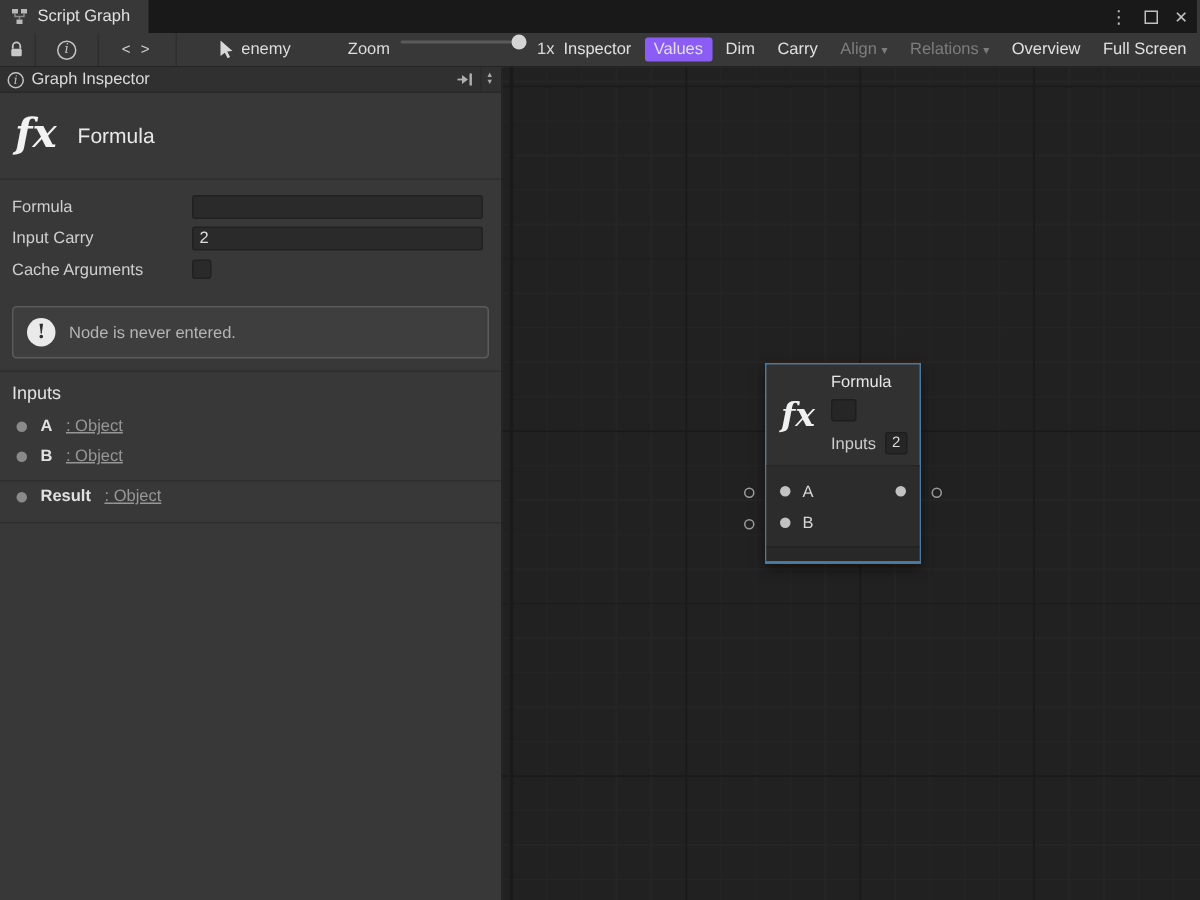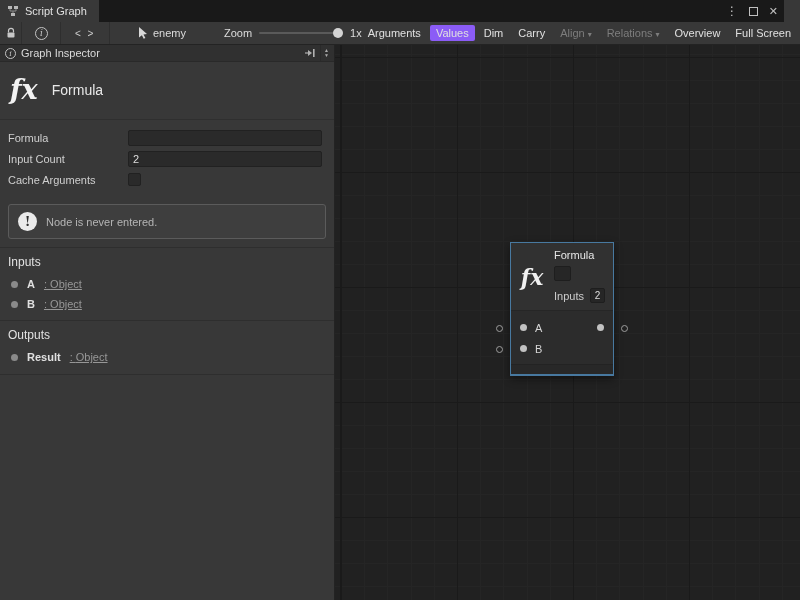--- a/index.html
+++ b/index.html
@@ -4,21 +4,21 @@
 <style>
   * { box-sizing: border-box; margin: 0; padding: 0; }
   html,body { width:800px; height:600px; overflow:hidden; }
   body {
     font-family:"Liberation Sans", sans-serif;
     background:#383838; color:#ddd; position:relative;
     -webkit-font-smoothing:antialiased;
   }
 
   
-  .tabbar { position:absolute; left:0; top:0; right:16px; height:22px; background:#191919; }
+  .tabbar { position:absolute; left:0; top:0; right:2px; height:22px; background:#191919; }
   .tab {
     position:absolute; left:0; top:0; height:22px; background:#383838;
     display:flex; align-items:center; gap:6px; padding:0 12px 0 7px;
     font-size:11px; color:#e0e0e0;
   }
   .win-controls { position:absolute; right:6px; top:0; height:22px; display:flex; align-items:center; gap:11px; color:#c0c0c0; }
   .kebab { font-size:12px; }
   .maxbox { width:9px; height:9px; border:1px solid #c0c0c0; display:inline-block; }
   .closex { font-size:11px; }
 
@@ -31,21 +31,21 @@
   .seg { height:100%; display:flex; align-items:center; justify-content:center; border-right:1px solid #2e2e2e; }
   .seg.lock { width:24px; }
   .seg.info { width:42px; }
   .seg.code { width:52px; font-size:10px; letter-spacing:2px; color:#cfcfcf; }
   .info-circle {
     width:13px; height:13px; border:1px solid #c4c4c4; border-radius:50%;
     font-size:9px; color:#c4c4c4; display:flex; align-items:center; justify-content:center;
     font-family:"DejaVu Serif", serif; font-style:italic;
   }
   .target { display:flex; align-items:flex-start; gap:5px; margin-left:28px; }
-  .zoom-wrap { display:flex; align-items:center; margin-left:38px; gap:7px; }
+  .zoom-wrap { display:flex; align-items:flex-start; margin-left:38px; gap:7px; }
   .zoom-track { width:84px; height:2px; background:#5a5a5a; position:relative; border-radius:1px; }
   .zoom-handle { position:absolute; right:0px; top:-4px; width:10px; height:10px; border-radius:50%; background:#d4d4d4; }
   .tb-buttons { margin-left:auto; display:flex; align-items:center; gap:3px; padding-right:3px; }
   .tb-btn { padding:2px 6px; border-radius:2px; color:#e0e0e0; white-space:nowrap; }
   .tb-btn.active { background:#8b5cf6; }
   .tb-btn.disabled { color:#7d7d7d; }
   .caret { font-size:8px; margin-left:3px; color:inherit; }
 
   
   .inspector {
@@ -183,21 +183,21 @@
 
   <div class="zoom-wrap">
     <span>Zoom</span>
     <span class="zoom-track">
       <span class="zoom-handle"></span>
     </span>
     <span>1x</span>
   </div>
 
   <div class="tb-buttons">
-    <span class="tb-btn">Arguments</span>
+    <span class="tb-btn">Inspector</span>
     <span class="tb-btn active">Values</span>
     <span class="tb-btn">Dim</span>
     <span class="tb-btn">Carry</span>
     <span class="tb-btn disabled"><span>Align</span><span class="caret">▾</span></span>
     <span class="tb-btn disabled"><span>Relations</span><span class="caret">▾</span></span>
     <span class="tb-btn">Overview</span>
     <span class="tb-btn">Full Screen</span>
   </div>
 </div>
 
@@ -224,21 +224,21 @@
     <span class="fx-logo">fx</span>
     <span class="insp-title-text">Formula</span>
   </div>
 
   <div class="fields">
     <div class="field-row">
       <span class="field-label">Formula</span>
       <input class="field-input" type="text" value="" style="">
     </div>
     <div class="field-row">
-      <span class="field-label">Input Count</span>
+      <span class="field-label">Input Carry</span>
       <input class="field-input" type="text" value="2" style="">
     </div>
     <div class="field-row">
       <span class="field-label">Cache Arguments</span>
       <span class="checkbox"></span>
     </div>
   </div>
 
   <div class="warning">
     <span class="warn-icon">!</span>
@@ -253,21 +253,20 @@
     <span class="port-name">A</span>
     <span class="port-type">Object</span>
   </div>
   <div class="port-row">
     <span class="port-dot"></span>
     <span class="port-name">B</span>
     <span class="port-type">Object</span>
   </div>
 
   <div class="divider" style="margin-top:6px"></div>
-  <div class="section-header">Outputs</div>
 
   <div class="port-row">
     <span class="port-dot"></span>
     <span class="port-name">Result</span>
     <span class="port-type">Object</span>
   </div>
 
   <div class="divider" style="margin-top:7px"></div>
 </div>
 

